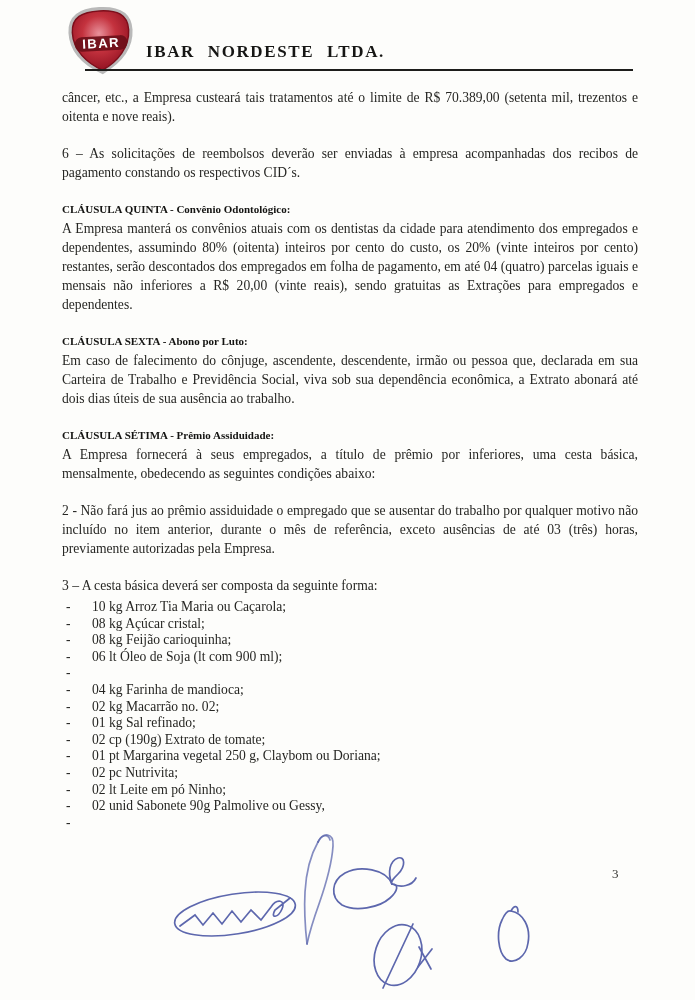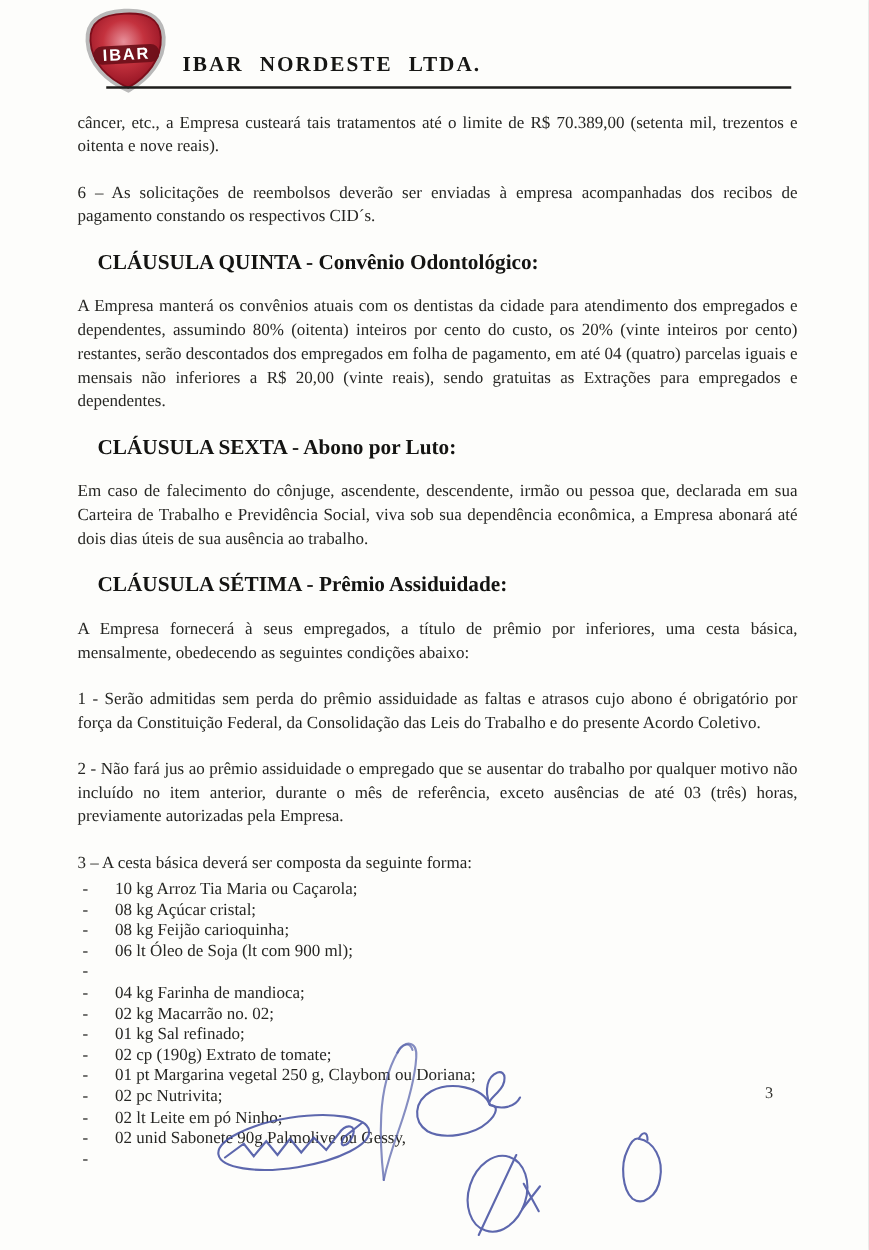--- a/index.html
+++ b/index.html
@@ -22,22 +22,22 @@
     color:#161614;
   }
   .rule{position:absolute;left:85px;top:69px;width:548px;height:2px;background:#1d1d1b;}
   
   .content{
     position:absolute;top:88px;left:62px;width:576px;
     font-size:13.6px;line-height:19px;text-align:justify;
   }
   .content p{margin:0 0 18px 0;}
   .content h3{
-    margin:16px;padding:0;
-    font-size:17px;line-height:19px;font-weight:bold;color:#141412;
+    margin:0;padding:0;
+    font-size:11px;line-height:19px;font-weight:bold;color:#141412;
     text-align:left;
   }
   .clause-body{margin:0 0 18px 0;}
   .basket{margin-top:0;}
   .basket-row{display:flex;line-height:16.6px;text-align:left;}
   .basket-row .dash{width:26px;flex:0 0 26px;padding-left:4px;}
   
   .page-number{position:absolute;left:612px;top:866px;font-size:13px;color:#33332f;}
   .signatures{position:absolute;left:140px;top:828px;width:430px;height:172px;pointer-events:none;}
 </style>
@@ -66,26 +66,25 @@
 
   <div class="content">
 
     <p>câncer, etc., a Empresa custeará tais tratamentos até o limite de R$ 70.389,00 (setenta mil, trezentos e oitenta e nove reais).</p>
     <p>6 – As solicitações de reembolsos deverão ser enviadas à empresa acompanhadas dos recibos de pagamento constando os respectivos CID´s.</p>
 
     <h3>CLÁUSULA QUINTA - Convênio Odontológico:</h3>
     <p class="clause-body">A Empresa manterá os convênios atuais com os dentistas da cidade para atendimento dos empregados e dependentes, assumindo 80% (oitenta) inteiros por cento do custo, os 20% (vinte inteiros por cento) restantes, serão descontados dos empregados em folha de pagamento, em até 04 (quatro) parcelas iguais e mensais não inferiores a R$ 20,00 (vinte reais), sendo gratuitas as Extrações para empregados e dependentes.</p>
 
     <h3>CLÁUSULA SEXTA - Abono por Luto:</h3>
-    <p class="clause-body">Em caso de falecimento do cônjuge, ascendente, descendente, irmão ou pessoa que, declarada em sua Carteira de Trabalho e Previdência Social, viva sob sua dependência econômica, a Empresa abonará até dois dias úteis de sua ausência ao trabalho.</p>
+    <p class="clause-body">Em caso de falecimento do cônjuge, ascendente, descendente, irmão ou pessoa que, declarada em sua Carteira de Trabalho e Previdência Social, viva sob sua dependência econômica, a Extrato abonará até dois dias úteis de sua ausência ao trabalho.</p>
 
     <h3>CLÁUSULA SÉTIMA - Prêmio Assiduidade:</h3>
     <p class="clause-body">A Empresa fornecerá à seus empregados, a título de prêmio por inferiores, uma cesta básica, mensalmente, obedecendo as seguintes condições abaixo:</p>
 
-    <p>1 - Serão admitidas sem perda do prêmio assiduidade as faltas e atrasos cujo abono é obrigatório por força da Constituição Federal, da Consolidação das Leis do Trabalho e do presente Acordo Coletivo.</p>
     <p>2 - Não fará jus ao prêmio assiduidade o empregado que se ausentar do trabalho por qualquer motivo não incluído no item anterior, durante o mês de referência, exceto ausências de até 03 (três) horas, previamente autorizadas pela Empresa.</p>
     <p style="margin-bottom:4px;">3 – A cesta básica deverá ser composta da seguinte forma:</p>
 
     <div class="basket">
       <div class="basket-row">
           <span class="dash">-</span>
           <span>10 kg Arroz Tia Maria ou Caçarola;</span>
         </div>
       <div class="basket-row">
           <span class="dash">-</span>

